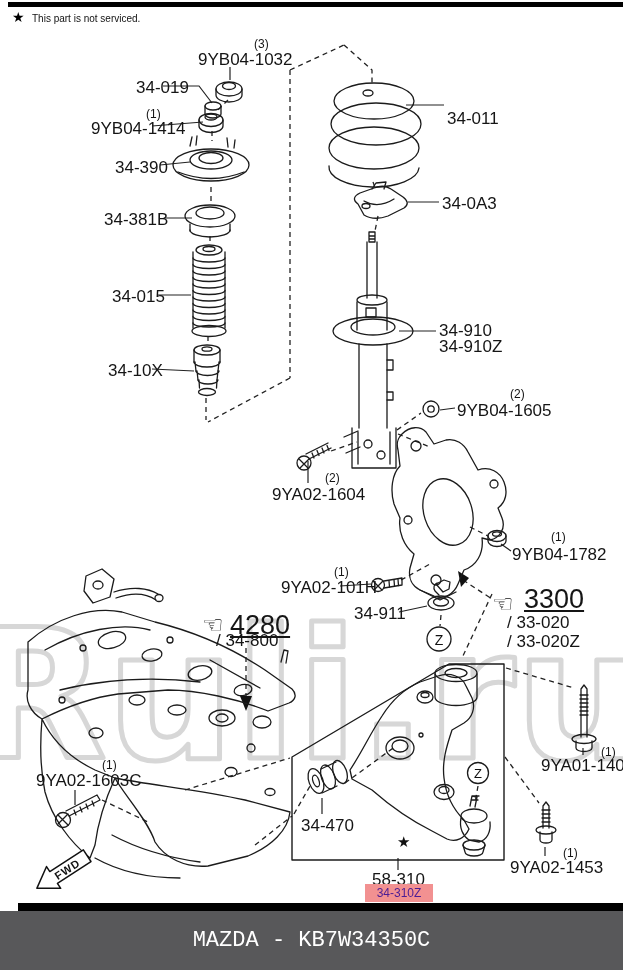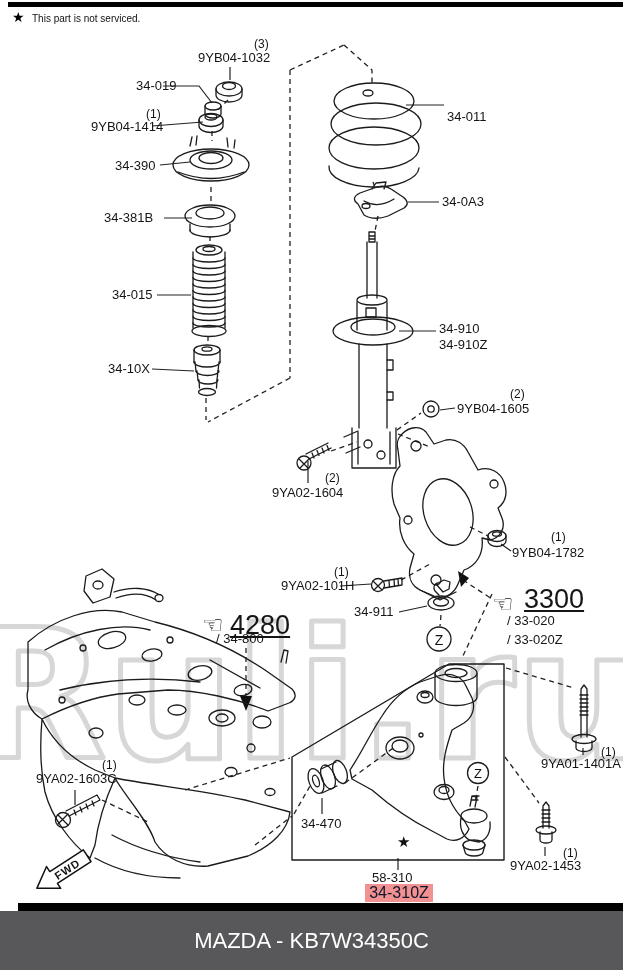--- a/index.html
+++ b/index.html
@@ -1,31 +1,31 @@
 <!DOCTYPE html>
 <html><head>
 <meta charset="utf-8">
 <style>
   html,body{margin:0;padding:0;background:#fff;}
   #page{position:relative;width:623px;height:970px;background:#fff;overflow:hidden;
         font-family:"Liberation Sans",sans-serif;}
   #diagram-svg{position:absolute;left:0;top:0;z-index:1;}
   #labels{position:absolute;left:0;top:0;width:623px;height:970px;z-index:2;}
-  .lbl{position:absolute;font-size:13px;color:#151515;white-space:nowrap;letter-spacing:0;}
+  .lbl{position:absolute;font-size:17px;color:#151515;white-space:nowrap;letter-spacing:0;}
   .lbl-sm{font-size:12px;}
   .lbl-lg{font-size:27px;text-decoration:underline;}
   .note{position:absolute;left:32px;top:13px;font-size:10px;color:#111;}
   .note-star{position:absolute;left:12px;top:9px;font-size:14px;color:#000;}
   .topbar{position:absolute;left:8px;top:2px;width:615px;height:5px;background:#000;}
   .hl{position:absolute;left:365px;top:884px;width:68px;height:18px;background:#f29191;
-      color:#0f172a;font-size:16px;display:flex;align-items:center;justify-content:center;}
+      color:#4c1d95;font-size:12px;display:flex;align-items:center;justify-content:center;}
   .botline{position:absolute;left:18px;top:903px;width:605px;height:8px;background:#000;}
   .footer{position:absolute;left:0;top:911px;width:623px;height:59px;background:#58585a;
           display:flex;align-items:center;justify-content:center;gap:30px;
-          color:#fff;font-size:22px;}
+          color:#fff;font-size:22px;font-family:Liberation Mono, monospace;}
 </style>
 </head>
 <body>
 
 <div id="page">
 
   <div class="topbar"></div>
 
   <svg id="diagram-svg" width="623" height="970" viewBox="0 0 623 970">
 

